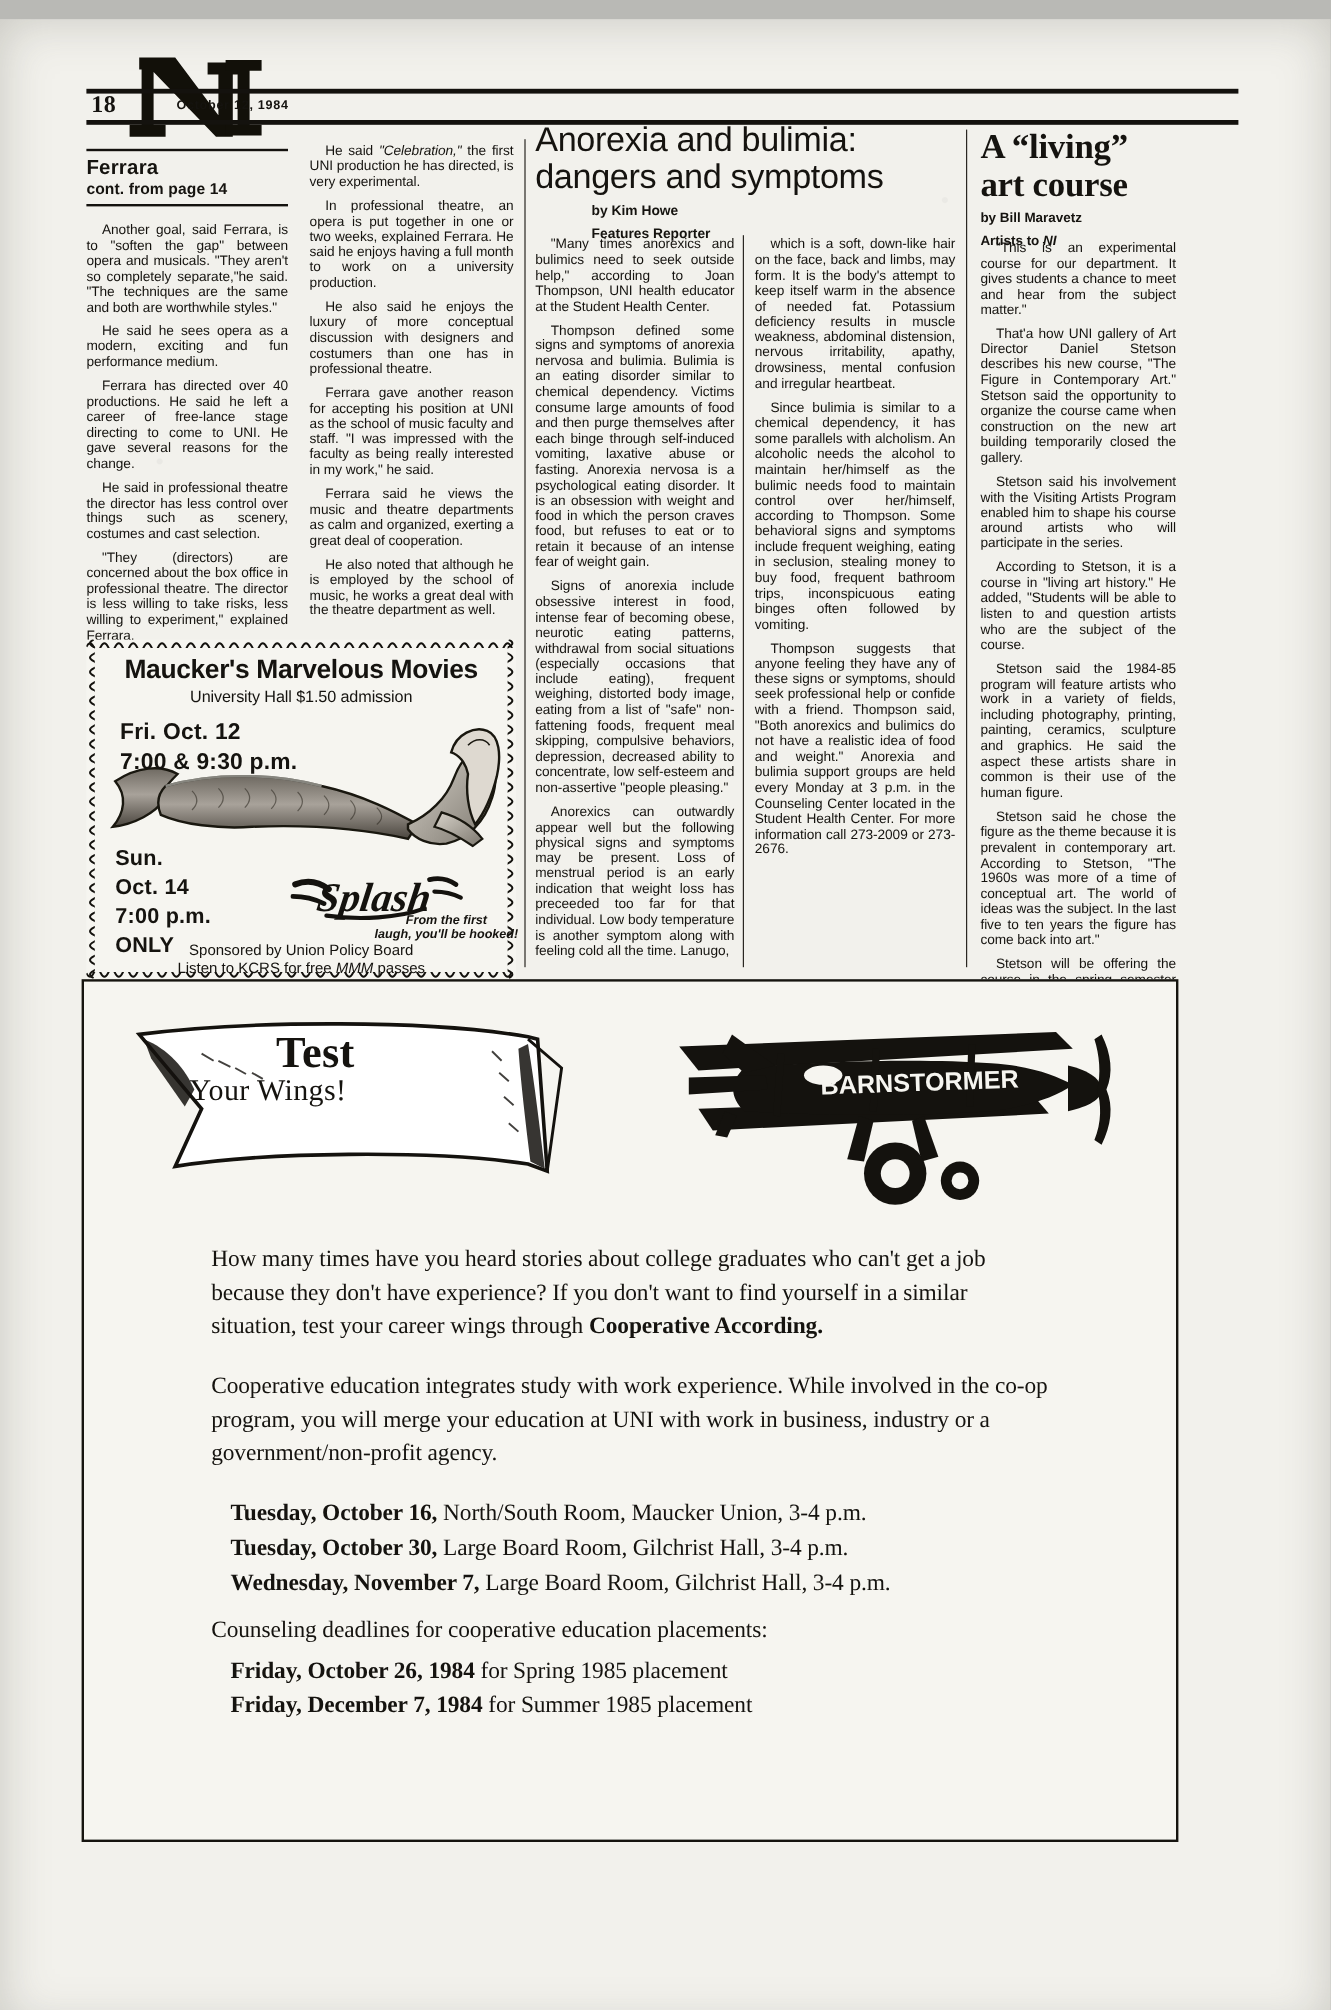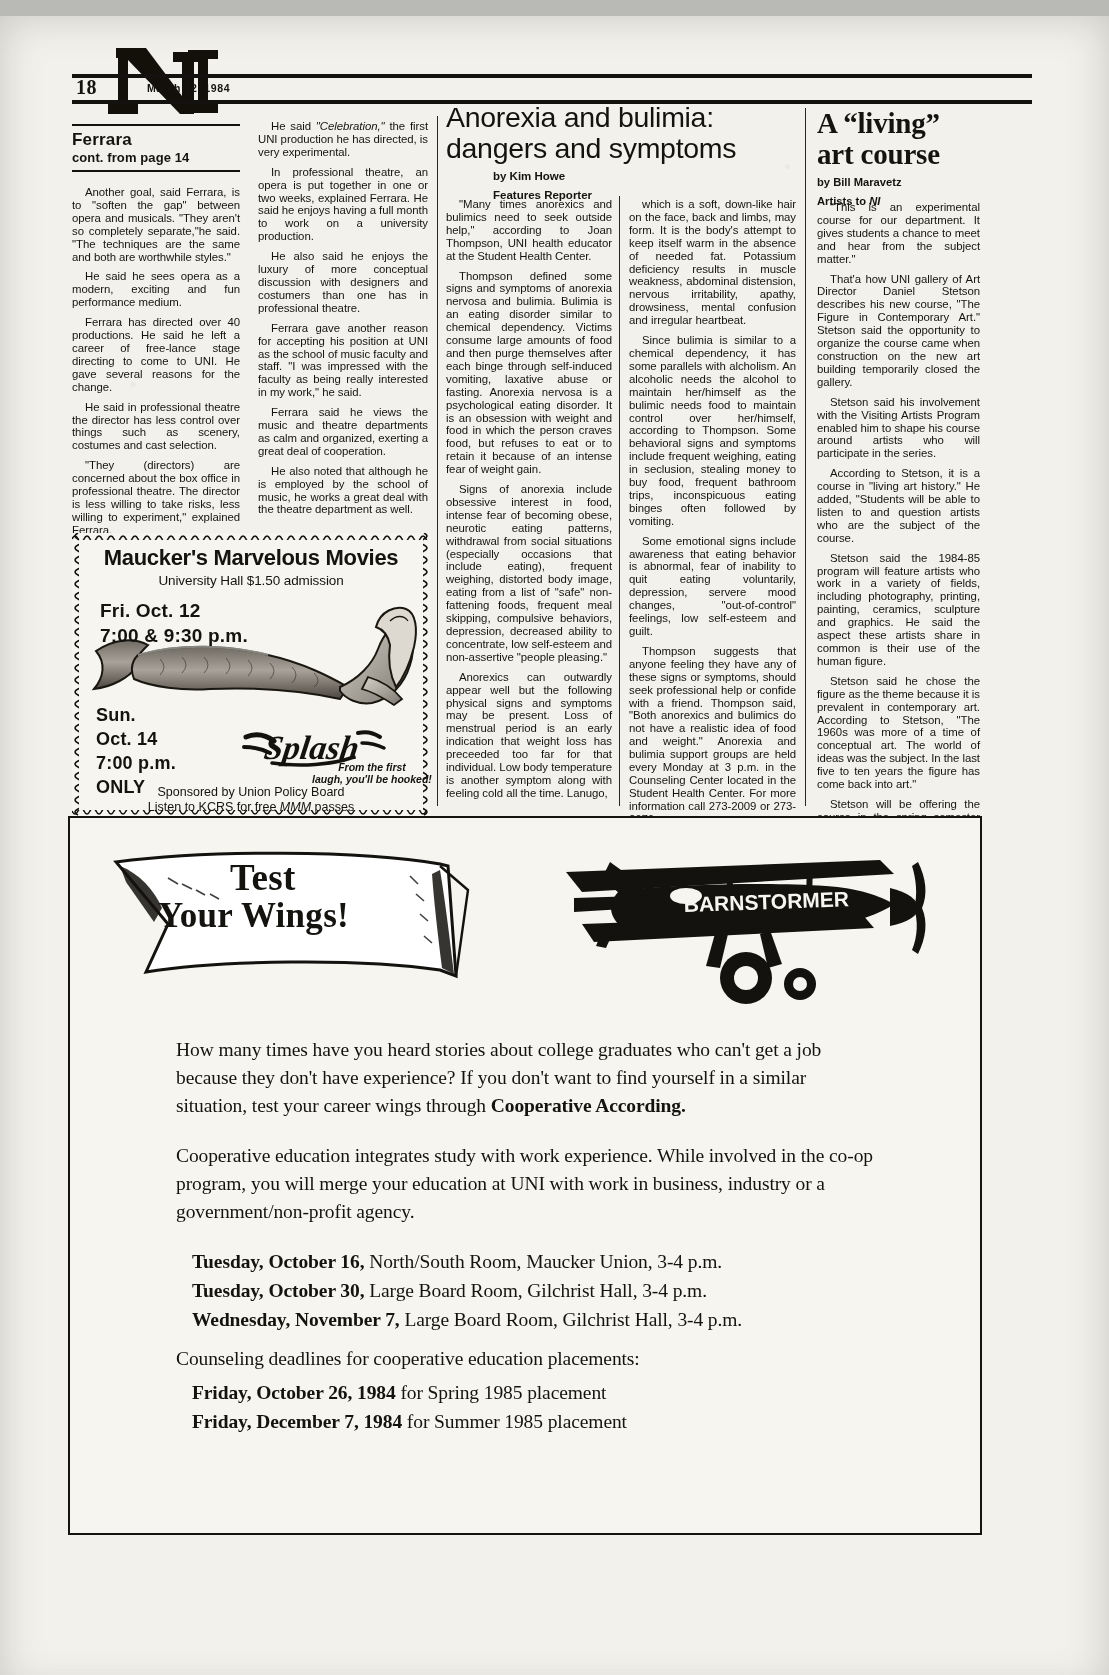--- a/index.html
+++ b/index.html
@@ -63,21 +63,21 @@
   .mm-merm{position:absolute;left:18px;top:70px;width:330px;height:130px;}
   .mm-splash{position:absolute;left:170px;top:190px;width:145px;height:48px;}
   .mm-tag{position:absolute;left:240px;top:228px;width:120px;font-style:italic;font-size:10.5px;line-height:12px;text-align:center;font-weight:bold;}
   .mm-spon{position:absolute;left:0;top:252px;width:358px;text-align:center;font-size:12.5px;line-height:15px;}
   .mm-spon .it{font-style:italic;}
 
   
   .coop{position:absolute;left:68px;top:800px;width:910px;height:715px;border:2px solid #16140f;background:#f6f5f0;}
   .banner{position:absolute;left:40px;top:30px;width:360px;height:140px;}
   .banner-t1{position:absolute;left:160px;top:38px;font-family:"Liberation Serif",serif;font-size:37px;font-weight:bold;letter-spacing:.3px;}
-  .banner-t2{position:absolute;left:88px;top:78px;font-family:"Liberation Serif",serif;font-size:35px;font-weight:bold;letter-spacing:.3px;}
+  .banner-t2{position:absolute;left:88px;top:78px;font-family:"Liberation Serif",serif;font-size:25px;font-weight:normal;letter-spacing:.3px;}
   .plane{position:absolute;left:400px;top:20px;width:460px;height:200px;}
   .coop-body{position:absolute;left:106px;top:218px;width:700px;
      font-family:"Liberation Serif",serif;font-size:19.5px;line-height:28px;letter-spacing:-0.1px;}
   .coop-body p{margin:0 0 22px 0;}
   .coop-body b{font-weight:bold;}
   .mt-list{margin:0;padding:0 0 0 16px;list-style:none;}
   .mt-list li{margin:0 0 2px 0;line-height:27px;}
   .dl-list{margin:0;padding:0 0 0 16px;list-style:none;}
   .dl-list li{margin:0 0 2px 0;line-height:27px;}
   .block-gap{height:10px;}
@@ -91,21 +91,21 @@
   <div class="masthead">
     <svg class="ni-logo" viewBox="0 0 120 75">
       <g fill="#121009">
         <path d="M14 4 h30 l36 48 V18 h-9 V8 h30 v10 h-9 v52 h-14 L26 16 v44 h10 v10 H6 V60 h10 V14 h-2 z"></path>
         <path d="M86 6 h30 v9 h-10 v45 h10 v9 H86 v-9 h10 V15 H86 z"></path>
       </g>
     </svg>
     <div class="rule-top"></div>
     <div class="rule-bot"></div>
     <div class="pagenum">18</div>
-    <div class="issuedate">March 12, 1984</div>
+    <div class="issuedate">October 12, 1984</div>
   </div>
 
   <div class="colrule" style="left:437px;top:100px;height:690px;"></div>
   <div class="colrule" style="left:619px;top:180px;height:610px;"></div>
   <div class="colrule" style="left:805px;top:92px;height:698px;"></div>
 
   <div class="ferrara-head">
     <div class="hr1"></div>
     <div class="t1">Ferrara</div>
     <div class="t2">cont. from page 14</div>
@@ -137,21 +137,20 @@
   </div>
   <div class="col" id="anx-c1" style="left:446px;top:182px;width:166px;">
       <p>"Many times anorexics and bulimics need to seek outside help," according to Joan Thompson, UNI health educator at the Student Health Center.</p>
       <p>Thompson defined some signs and symptoms of anorexia nervosa and bulimia. Bulimia is an eating disorder similar to chemical dependency. Victims consume large amounts of food and then purge themselves after each binge through self-induced vomiting, laxative abuse or fasting. Anorexia nervosa is a psychological eating disorder. It is an obsession with weight and food in which the person craves food, but refuses to eat or to retain it because of an intense fear of weight gain.</p>
       <p>Signs of anorexia include obsessive interest in food, intense fear of becoming obese, neurotic eating patterns, withdrawal from social situations (especially occasions that include eating), frequent weighing, distorted body image, eating from a list of "safe" non-fattening foods, frequent meal skipping, compulsive behaviors, depression, decreased ability to concentrate, low self-esteem and non-assertive "people pleasing."</p>
       <p>Anorexics can outwardly appear well but the following physical signs and symptoms may be present. Loss of menstrual period is an early indication that weight loss has preceeded too far for that individual. Low body temperature is another symptom along with feeling cold all the time. Lanugo,</p>
     </div>
   <div class="col" id="anx-c2" style="left:629px;top:182px;width:167px;">
       <p>which is a soft, down-like hair on the face, back and limbs, may form. It is the body's attempt to keep itself warm in the absence of needed fat. Potassium deficiency results in muscle weakness, abdominal distension, nervous irritability, apathy, drowsiness, mental confusion and irregular heartbeat.</p>
       <p>Since bulimia is similar to a chemical dependency, it has some parallels with alcholism. An alcoholic needs the alcohol to maintain her/himself as the bulimic needs food to maintain control over her/himself, according to Thompson. Some behavioral signs and symptoms include frequent weighing, eating in seclusion, stealing money to buy food, frequent bathroom trips, inconspicuous eating binges often followed by vomiting.</p>
-      <p>Some emotional signs include awareness that eating behavior is abnormal, fear of inability to quit eating voluntarily, depression, servere mood changes, "out-of-control" feelings, low self-esteem and guilt.</p>
       <p>Thompson suggests that anyone feeling they have any of these signs or symptoms, should seek professional help or confide with a friend. Thompson said, "Both anorexics and bulimics do not have a realistic idea of food and weight." Anorexia and bulimia support groups are held every Monday at 3 p.m. in the Counseling Center located in the Student Health Center. For more information call 273-2009 or 273-2676.</p>
     </div>
 
   <div class="art-head">
     <div class="h">A “living”</div>
     <div class="h">art course</div>
     <div class="by">by Bill Maravetz</div>
     <div class="by"><span>Artists to </span><em>NI</em></div>
   </div>
   <div class="col" id="art-c1" style="left:817px;top:185px;width:163px;">

